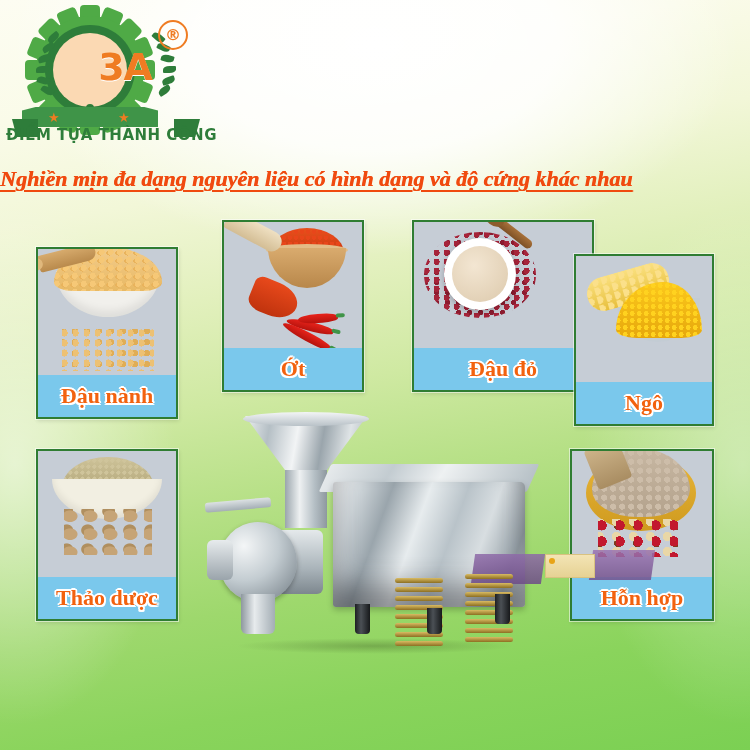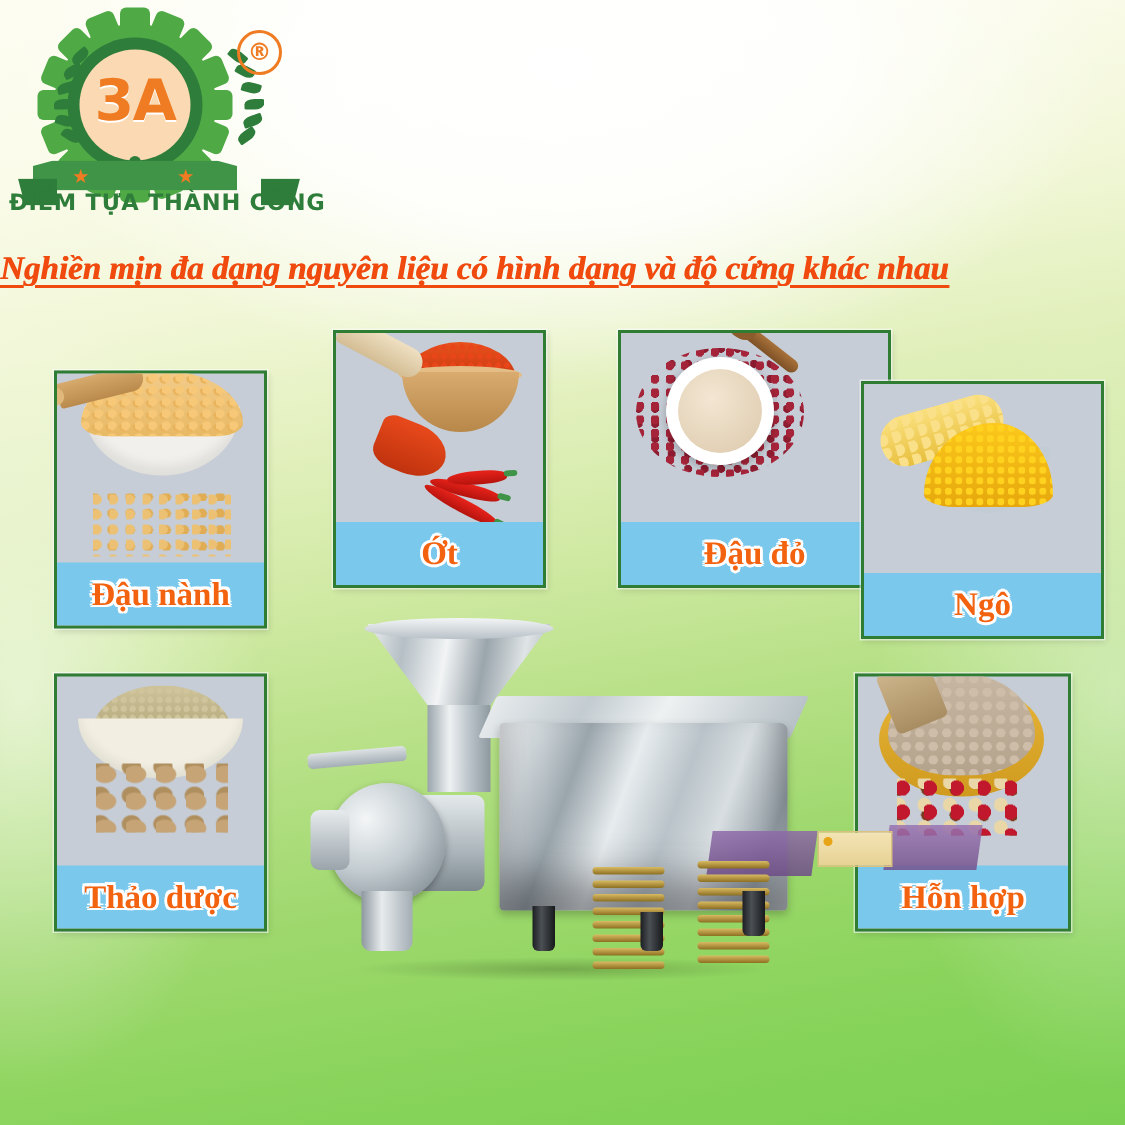--- a/index.html
+++ b/index.html
@@ -38,21 +38,21 @@
   .gear .inner{
     position:absolute;left:17px;top:17px;width:90px;height:90px;border-radius:50%;
     background:#2e7d3a;
   }
   .gear .face{
     position:absolute;left:25px;top:25px;width:74px;height:74px;border-radius:50%;
     background:#fbd9b3;
   }
   .logo3a{
     position:absolute;left:22px;top:32px;width:124px;height:62px;
-    text-align:center;font-family:"DejaVu Sans", sans-serif;font-weight:bold;
+    text-align:right;font-family:"DejaVu Sans", sans-serif;font-weight:bold;
     font-size:38px;color:#ef7c22;line-height:62px;letter-spacing:-1px;
     text-shadow:0 1px 0 #fff;
   }
   .wreath{position:absolute;width:30px;height:70px;top:28px;}
   .wreath.l{left:27px;}
   .wreath.r{right:27px;}
   .leaf{position:absolute;width:13px;height:7px;background:#2e7d3a;border-radius:50% 10% 50% 10%;}
   .dot{position:absolute;left:50%;margin-left:-4px;top:95px;width:8px;height:8px;border-radius:50%;background:#2e7d3a;}
   .banner{
     position:absolute;left:16px;top:103px;width:136px;height:20px;background:#3f9448;
@@ -99,21 +99,21 @@
   .card .strip span{
     font-family:"Liberation Serif", serif;font-weight:bold;font-size:22px;color:#f2620f;
     white-space:nowrap;
     text-shadow:
       -1.5px -1.5px 0 #fff, 1.5px -1.5px 0 #fff, -1.5px 1.5px 0 #fff, 1.5px 1.5px 0 #fff,
       0 -1.8px 0 #fff, 0 1.8px 0 #fff, -1.8px 0 0 #fff, 1.8px 0 0 #fff;
   }
   #card-dn{left:36px;top:247px;width:138px;height:168px;}
   #card-ot{left:222px;top:220px;width:138px;height:168px;}
   #card-dd{left:412px;top:220px;width:138px;height:168px;padding-left:40px;}
-  #card-ngo{left:574px;top:254px;width:136px;height:168px;padding-left:22px;}
+  #card-ngo{left:574px;top:254px;width:136px;height:168px;}
   #card-td{left:36px;top:449px;width:138px;height:168px;text-align:right;}
   #card-hh{left:570px;top:449px;width:140px;height:168px;}
 
   
   .bowl{position:absolute;border-radius:0 0 50% 50%/0 0 62% 62%;}
   .pile{position:absolute;border-radius:50% 50% 40% 40%/70% 70% 30% 30%;}
 
   
   .soy-bowl{left:18px;top:22px;width:104px;height:46px;background:#f1f0ec;border-radius:0 0 52% 52%/0 0 100% 100%;box-shadow:inset 0 -6px 8px rgba(0,0,0,0.08);}
   .soy-pile{left:16px;top:-2px;width:108px;height:44px;

